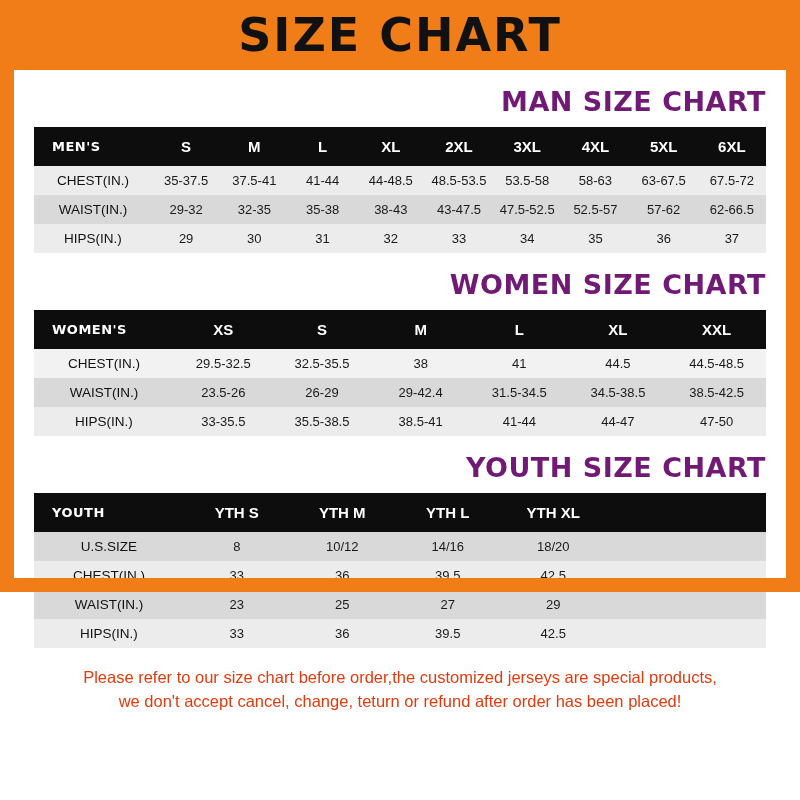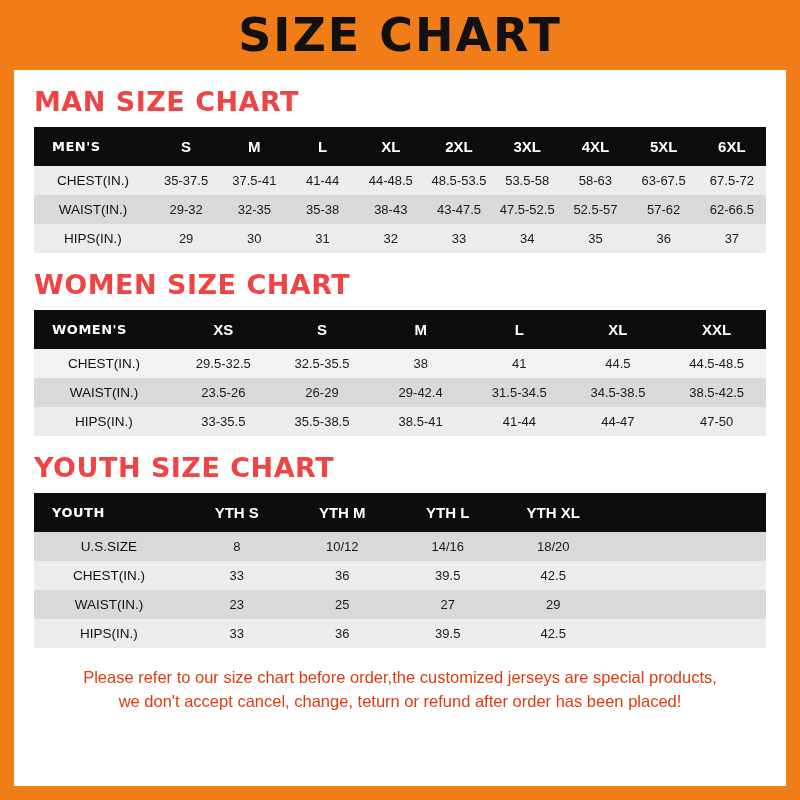--- a/index.html
+++ b/index.html
@@ -9,21 +9,21 @@
   body {
     width: 800px;
     height: 800px;
     background: #ffffff;
     font-family: "Liberation Sans", sans-serif;
     overflow: hidden;
   }
   .page {
     position: relative;
     width: 800px;
-    height: 800px;
+    height: 592px;
     box-sizing: border-box;
     border-left: 14px solid #f07d18;
     border-right: 14px solid #f07d18;
     background: #ffffff;
   }
   .banner {
     height: 70px;
     background: #f07d18;
     display: flex;
     align-items: center;
@@ -35,25 +35,25 @@
     font-weight: bold;
     font-size: 46px;
     letter-spacing: 2px;
     color: #111111;
     line-height: 1;
   }
   .section {
     padding: 0 20px;
   }
   .section-title {
-    text-align: left;
+    text-align: right;
     font-family: "DejaVu Sans", sans-serif;
     font-weight: bold;
     font-size: 27px;
-    color: #ef4444;
+    color: #701a75;
     letter-spacing: 0.5px;
     margin: 16px 0 10px 0;
   }
   table.size-table {
     border-collapse: collapse;
     width: 100%;
     table-layout: fixed;
   }
   table.size-table th,
   table.size-table td {

